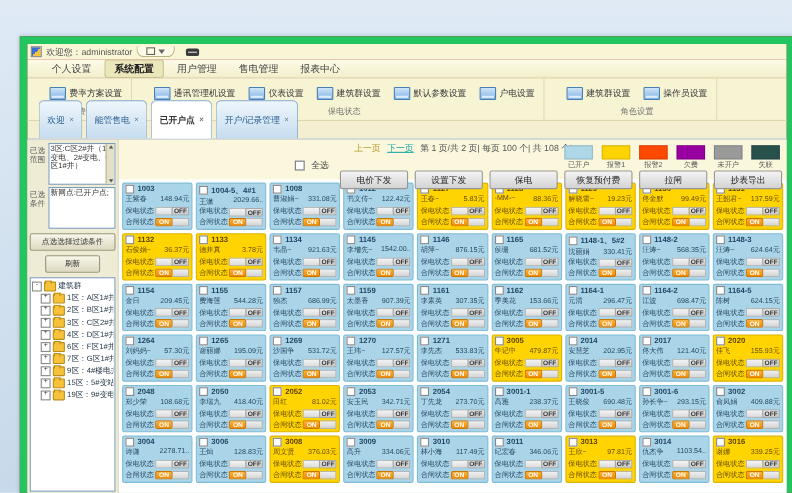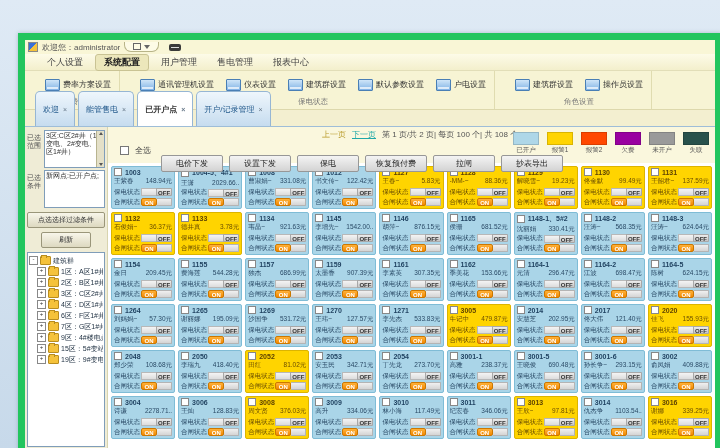--- a/index.html
+++ b/index.html
@@ -48,21 +48,21 @@
   .pm{width:7px;height:7px;border:1px solid #888;background:#fff;font-size:6px;line-height:5px;text-align:center;color:#333;flex:0 0 auto;}
   .folder{width:9px;height:7px;background:#f5c23a;border:1px solid #b98d1e;border-radius:1px;position:relative;flex:0 0 auto;}
   .folder::before{content:"";position:absolute;top:-2px;left:0;width:4px;height:2px;background:#f5c23a;border:1px solid #b98d1e;border-bottom:none;}
   .main{flex:1;display:flex;flex-direction:column;}
   
   .toolbar{height:34px;background:#faf7dd;position:relative;padding:1px 4px;}
   .pag-row{display:flex;gap:6px;font-size:8px;align-items:center;padding-left:210px;height:13px;}
   .lnk-prev{color:#b89b2a;}
   .lnk-next{color:#1fa8a8;text-decoration:underline;}
   .pag-info{color:#555;}
-  .btn-row{display:flex;align-items:center;gap:6px;height:19px;padding-left:8px;}
+  .btn-row{display:flex;align-items:center;gap:6px;height:19px;padding-left:8px;justify-content:flex-end;}
   .cbx{width:7px;height:7px;border:1px solid #777;background:#fff;flex:0 0 auto;}
   .cb-label{font-size:8px;color:#444;margin-right:4px;}
   .tb-btn{font-size:8px;color:#222;background:linear-gradient(#f4f4f4,#d3d3d3);border:1px solid #979797;border-radius:2px;padding:2px 10px;min-width:40px;text-align:center;margin-top:26px;}
   .legend{position:absolute;right:6px;top:5px;display:flex;gap:8px;}
   .leg-item{display:flex;flex-direction:column;align-items:center;gap:1px;}
   .leg-swatch{width:24px;height:11px;border:1px solid rgba(0,0,0,.15);}
   .leg-label{font-size:6.5px;color:#555;white-space:nowrap;}
   
   .grid{flex:1;display:grid;grid-template-columns:repeat(9,1fr);grid-auto-rows:43px;gap:3px;padding:3px;background:#fff;overflow:hidden;}
   .card{border-radius:2px;padding:1px 2px;font-size:6.5px;overflow:hidden;display:flex;flex-direction:column;justify-content:space-between;}

